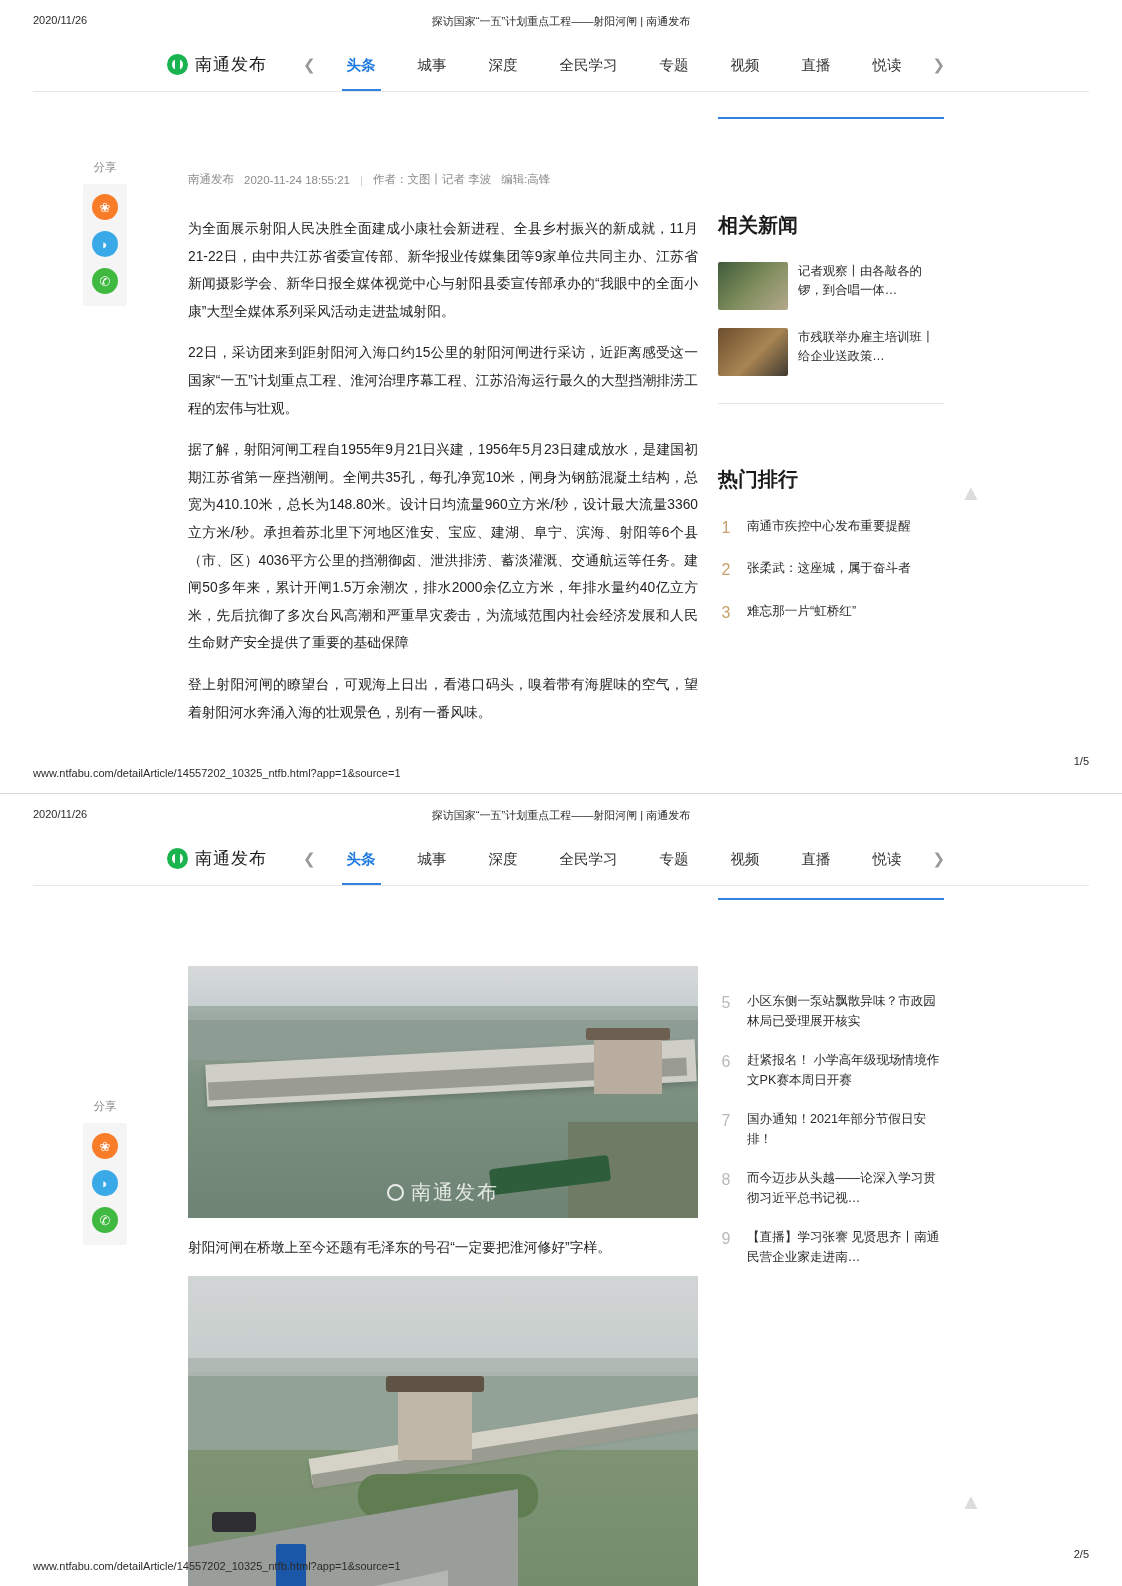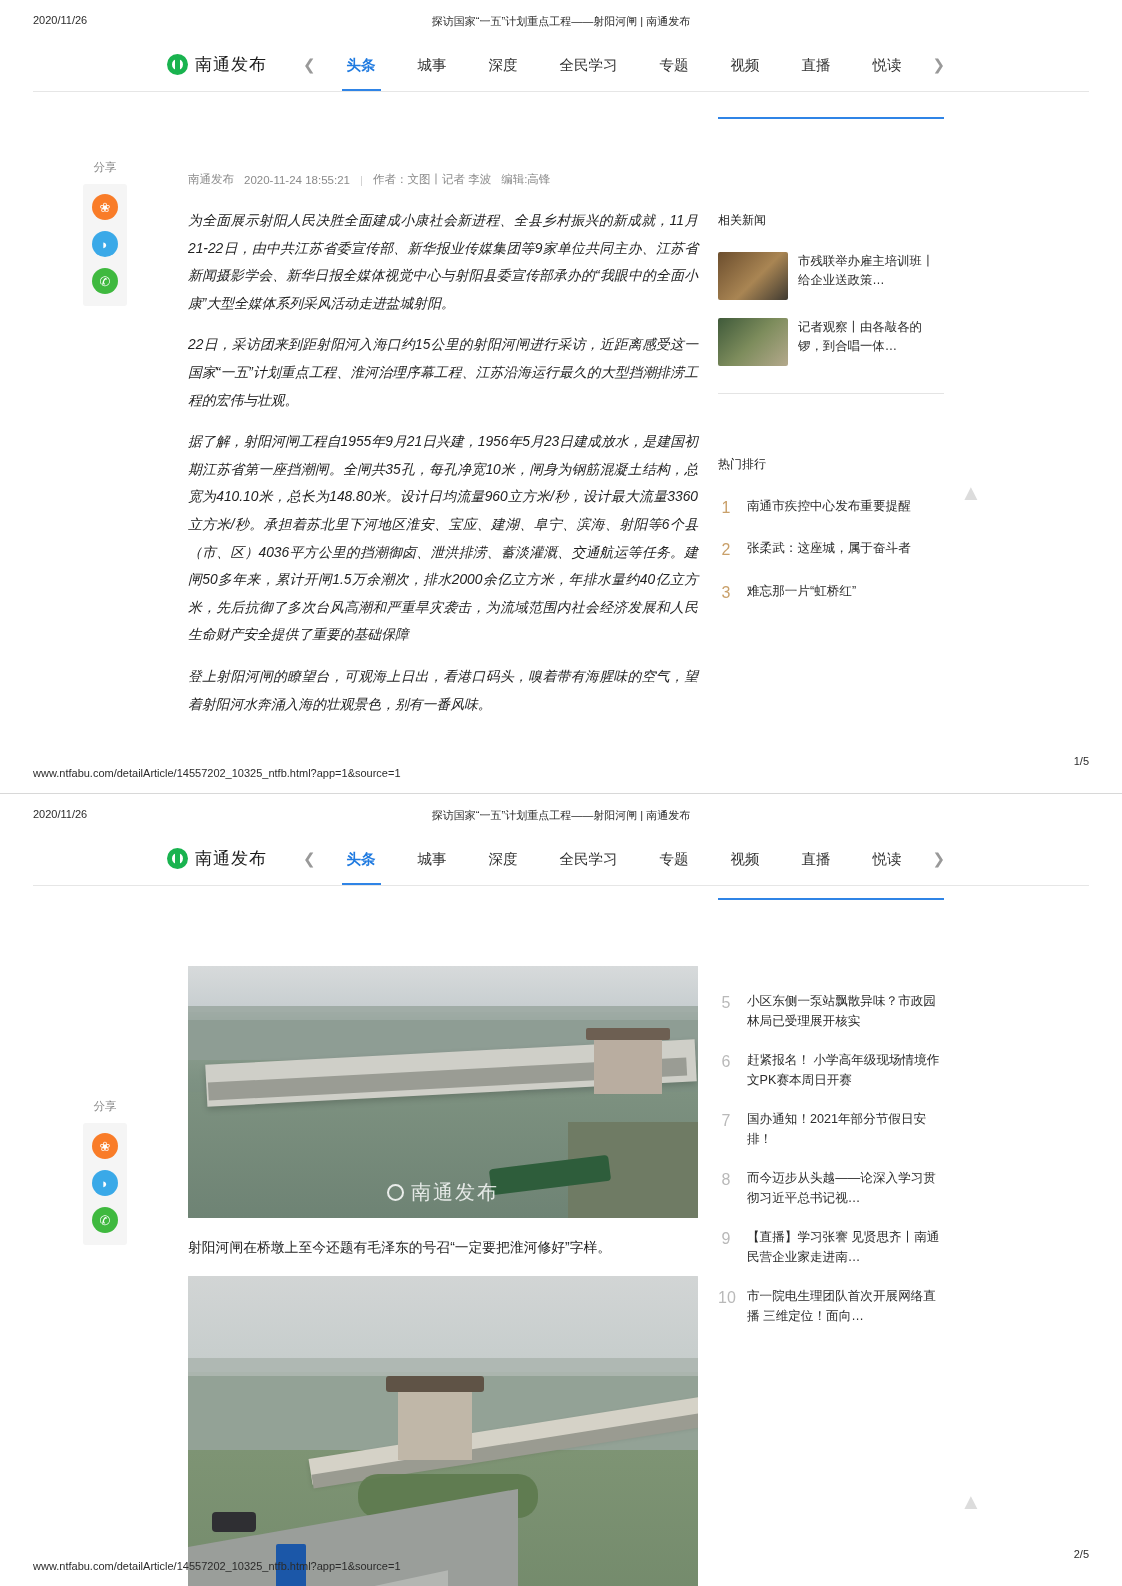--- a/index.html
+++ b/index.html
@@ -188,39 +188,39 @@
   }
   .art-meta {
     font-size: 11.5px;
     color: #8a8a8a;
     margin-top: 22px;
     display: flex;
     gap: 10px;
     align-items: center;
   }
   .art-meta .sep { color: #d0d0d0; }
-  .art-body { margin-top: 20px; font-style: italic; }
+  .art-body { margin-top: 28px; }
   .art-body p {
     font-size: 13.8px;
     line-height: 2.0;
     color: #222;
     margin: 0 0 14px 0;
     text-align: justify;
   }
 
   
   .sidebar {
     position: absolute;
     right: 178px;
     width: 226px;
     top: 0;
   }
   .side-head {
-    font-size: 12px;
-    font-weight: normal;
+    font-size: 20px;
+    font-weight: bold;
     color: #1a1a1a;
     margin: 62px 0 14px 0;
   }
   .news-item {
     display: flex;
     gap: 10px;
     padding: 9px 0;
     align-items: flex-start;
   }
   .thumb {
@@ -394,26 +394,26 @@
         <p>22日，采访团来到距射阳河入海口约15公里的射阳河闸进行采访，近距离感受这一国家“一五”计划重点工程、淮河治理序幕工程、江苏沿海运行最久的大型挡潮排涝工程的宏伟与壮观。</p>
         <p>据了解，射阳河闸工程自1955年9月21日兴建，1956年5月23日建成放水，是建国初期江苏省第一座挡潮闸。全闸共35孔，每孔净宽10米，闸身为钢筋混凝土结构，总宽为410.10米，总长为148.80米。设计日均流量960立方米/秒，设计最大流量3360立方米/秒。承担着苏北里下河地区淮安、宝应、建湖、阜宁、滨海、射阳等6个县（市、区）4036平方公里的挡潮御卤、泄洪排涝、蓄淡灌溉、交通航运等任务。建闸50多年来，累计开闸1.5万余潮次，排水2000余亿立方米，年排水量约40亿立方米，先后抗御了多次台风高潮和严重旱灾袭击，为流域范围内社会经济发展和人民生命财产安全提供了重要的基础保障</p>
         <p>登上射阳河闸的瞭望台，可观海上日出，看港口码头，嗅着带有海腥味的空气，望着射阳河水奔涌入海的壮观景色，别有一番风味。</p>
       </div>
     </div>
 
     <div class="sidebar">
       <div class="side-head">相关新闻</div>
 
       <div class="news-item">
+        <span class="thumb" style="background:linear-gradient(135deg,#3f5a3a,#7d8c5c 50%,#b4a98c)"></span>
+        <span class="news-text">记者观察丨由各敲各的锣，到合唱一体…</span>
+      </div>
+      <div class="news-item">
         <span class="thumb" style="background:linear-gradient(135deg,#6c4e2e,#a98553 55%,#3f3a31)"></span>
         <span class="news-text">市残联举办雇主培训班丨给企业送政策…</span>
-      </div>
-      <div class="news-item">
-        <span class="thumb" style="background:linear-gradient(135deg,#3f5a3a,#7d8c5c 50%,#b4a98c)"></span>
-        <span class="news-text">记者观察丨由各敲各的锣，到合唱一体…</span>
       </div>
 
       <div class="side-divider"></div>
 
       <div class="side-head">热门排行</div>
 
       <div class="rank-item">
         <span class="rank-num">1</span>
         <span class="rank-text">南通市疾控中心发布重要提醒</span>
       </div>
@@ -530,24 +530,20 @@
         <span class="rank-text">国办通知！2021年部分节假日安排！</span>
       </div>
       <div class="rank-item">
         <span class="rank-num grey">8</span>
         <span class="rank-text">而今迈步从头越——论深入学习贯彻习近平总书记视…</span>
       </div>
       <div class="rank-item">
         <span class="rank-num grey">9</span>
         <span class="rank-text">【直播】学习张謇 见贤思齐丨南通民营企业家走进南…</span>
       </div>
-      <div class="rank-item">
-        <span class="rank-num grey">10</span>
-        <span class="rank-text">市一院电生理团队首次开展网络直播 三维定位！面向…</span>
-      </div>
     </div>
 
     <div class="scroll-caret" style="top:545px;">▲</div>
   </div>
 
   <div class="print-foot">
     <span class="url">www.ntfabu.com/detailArticle/14557202_10325_ntfb.html?app=1&amp;source=1</span>
     <span class="pageno">2/5</span>
   </div>
 </div>

